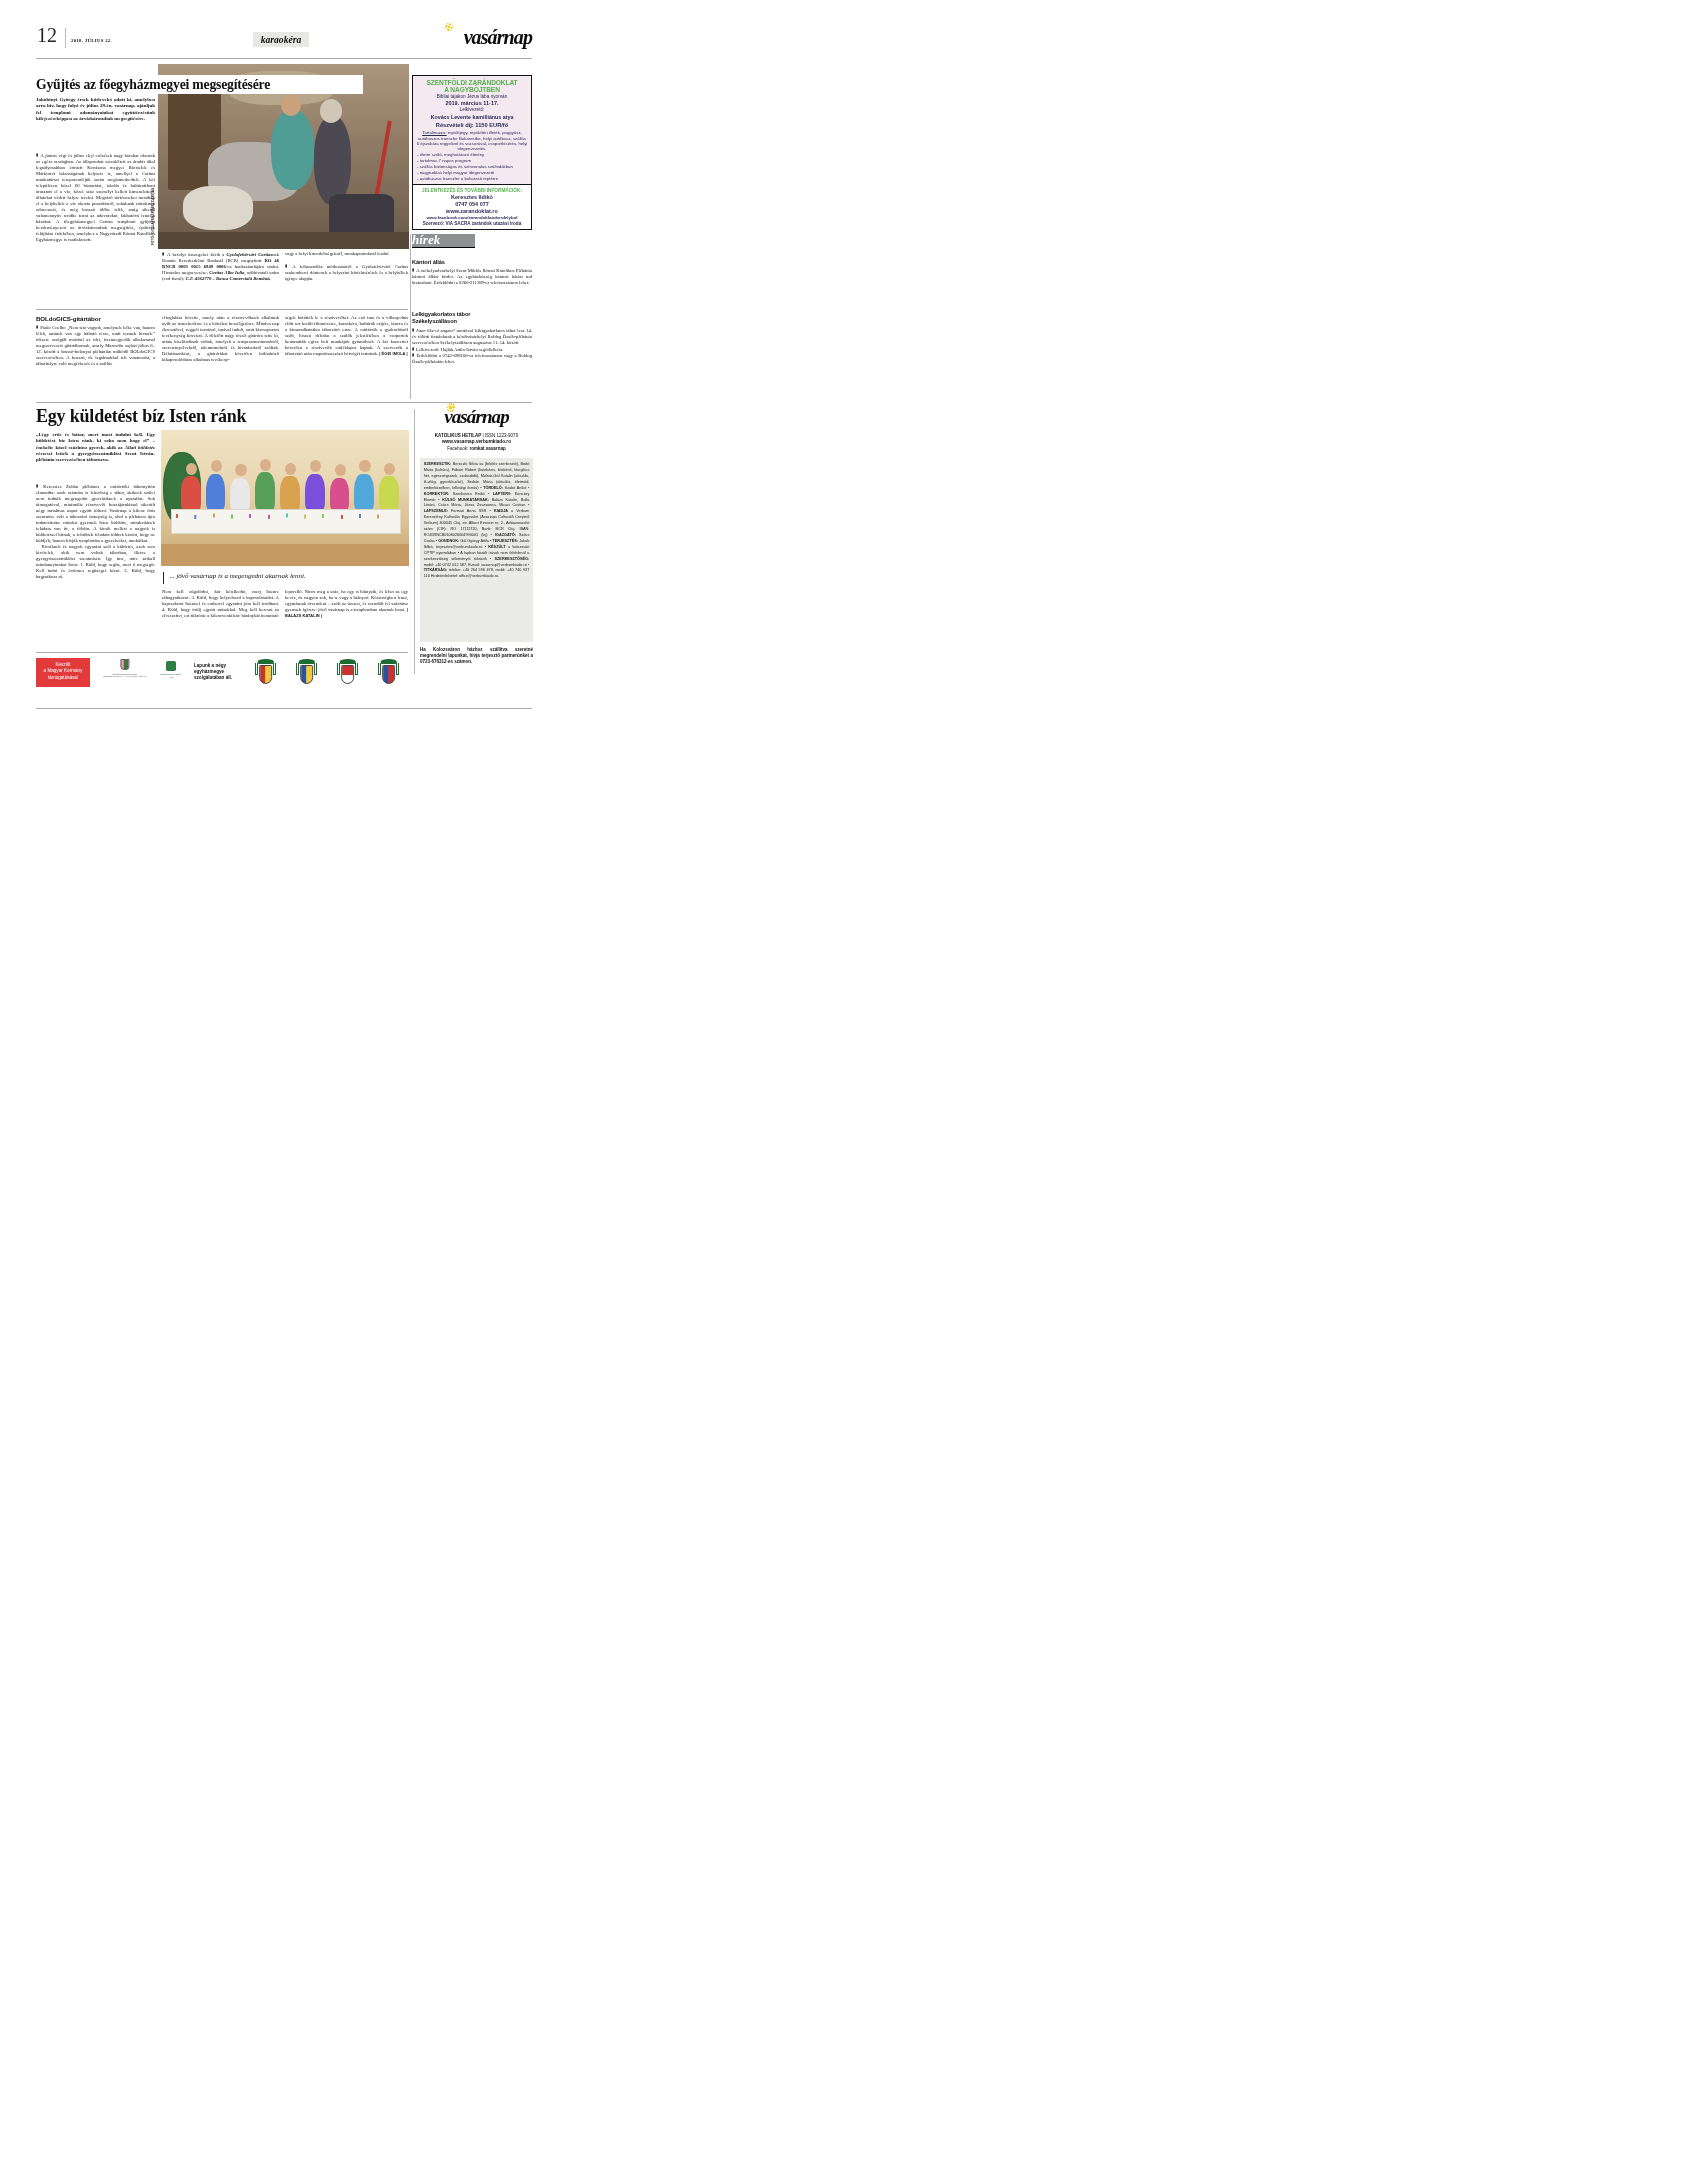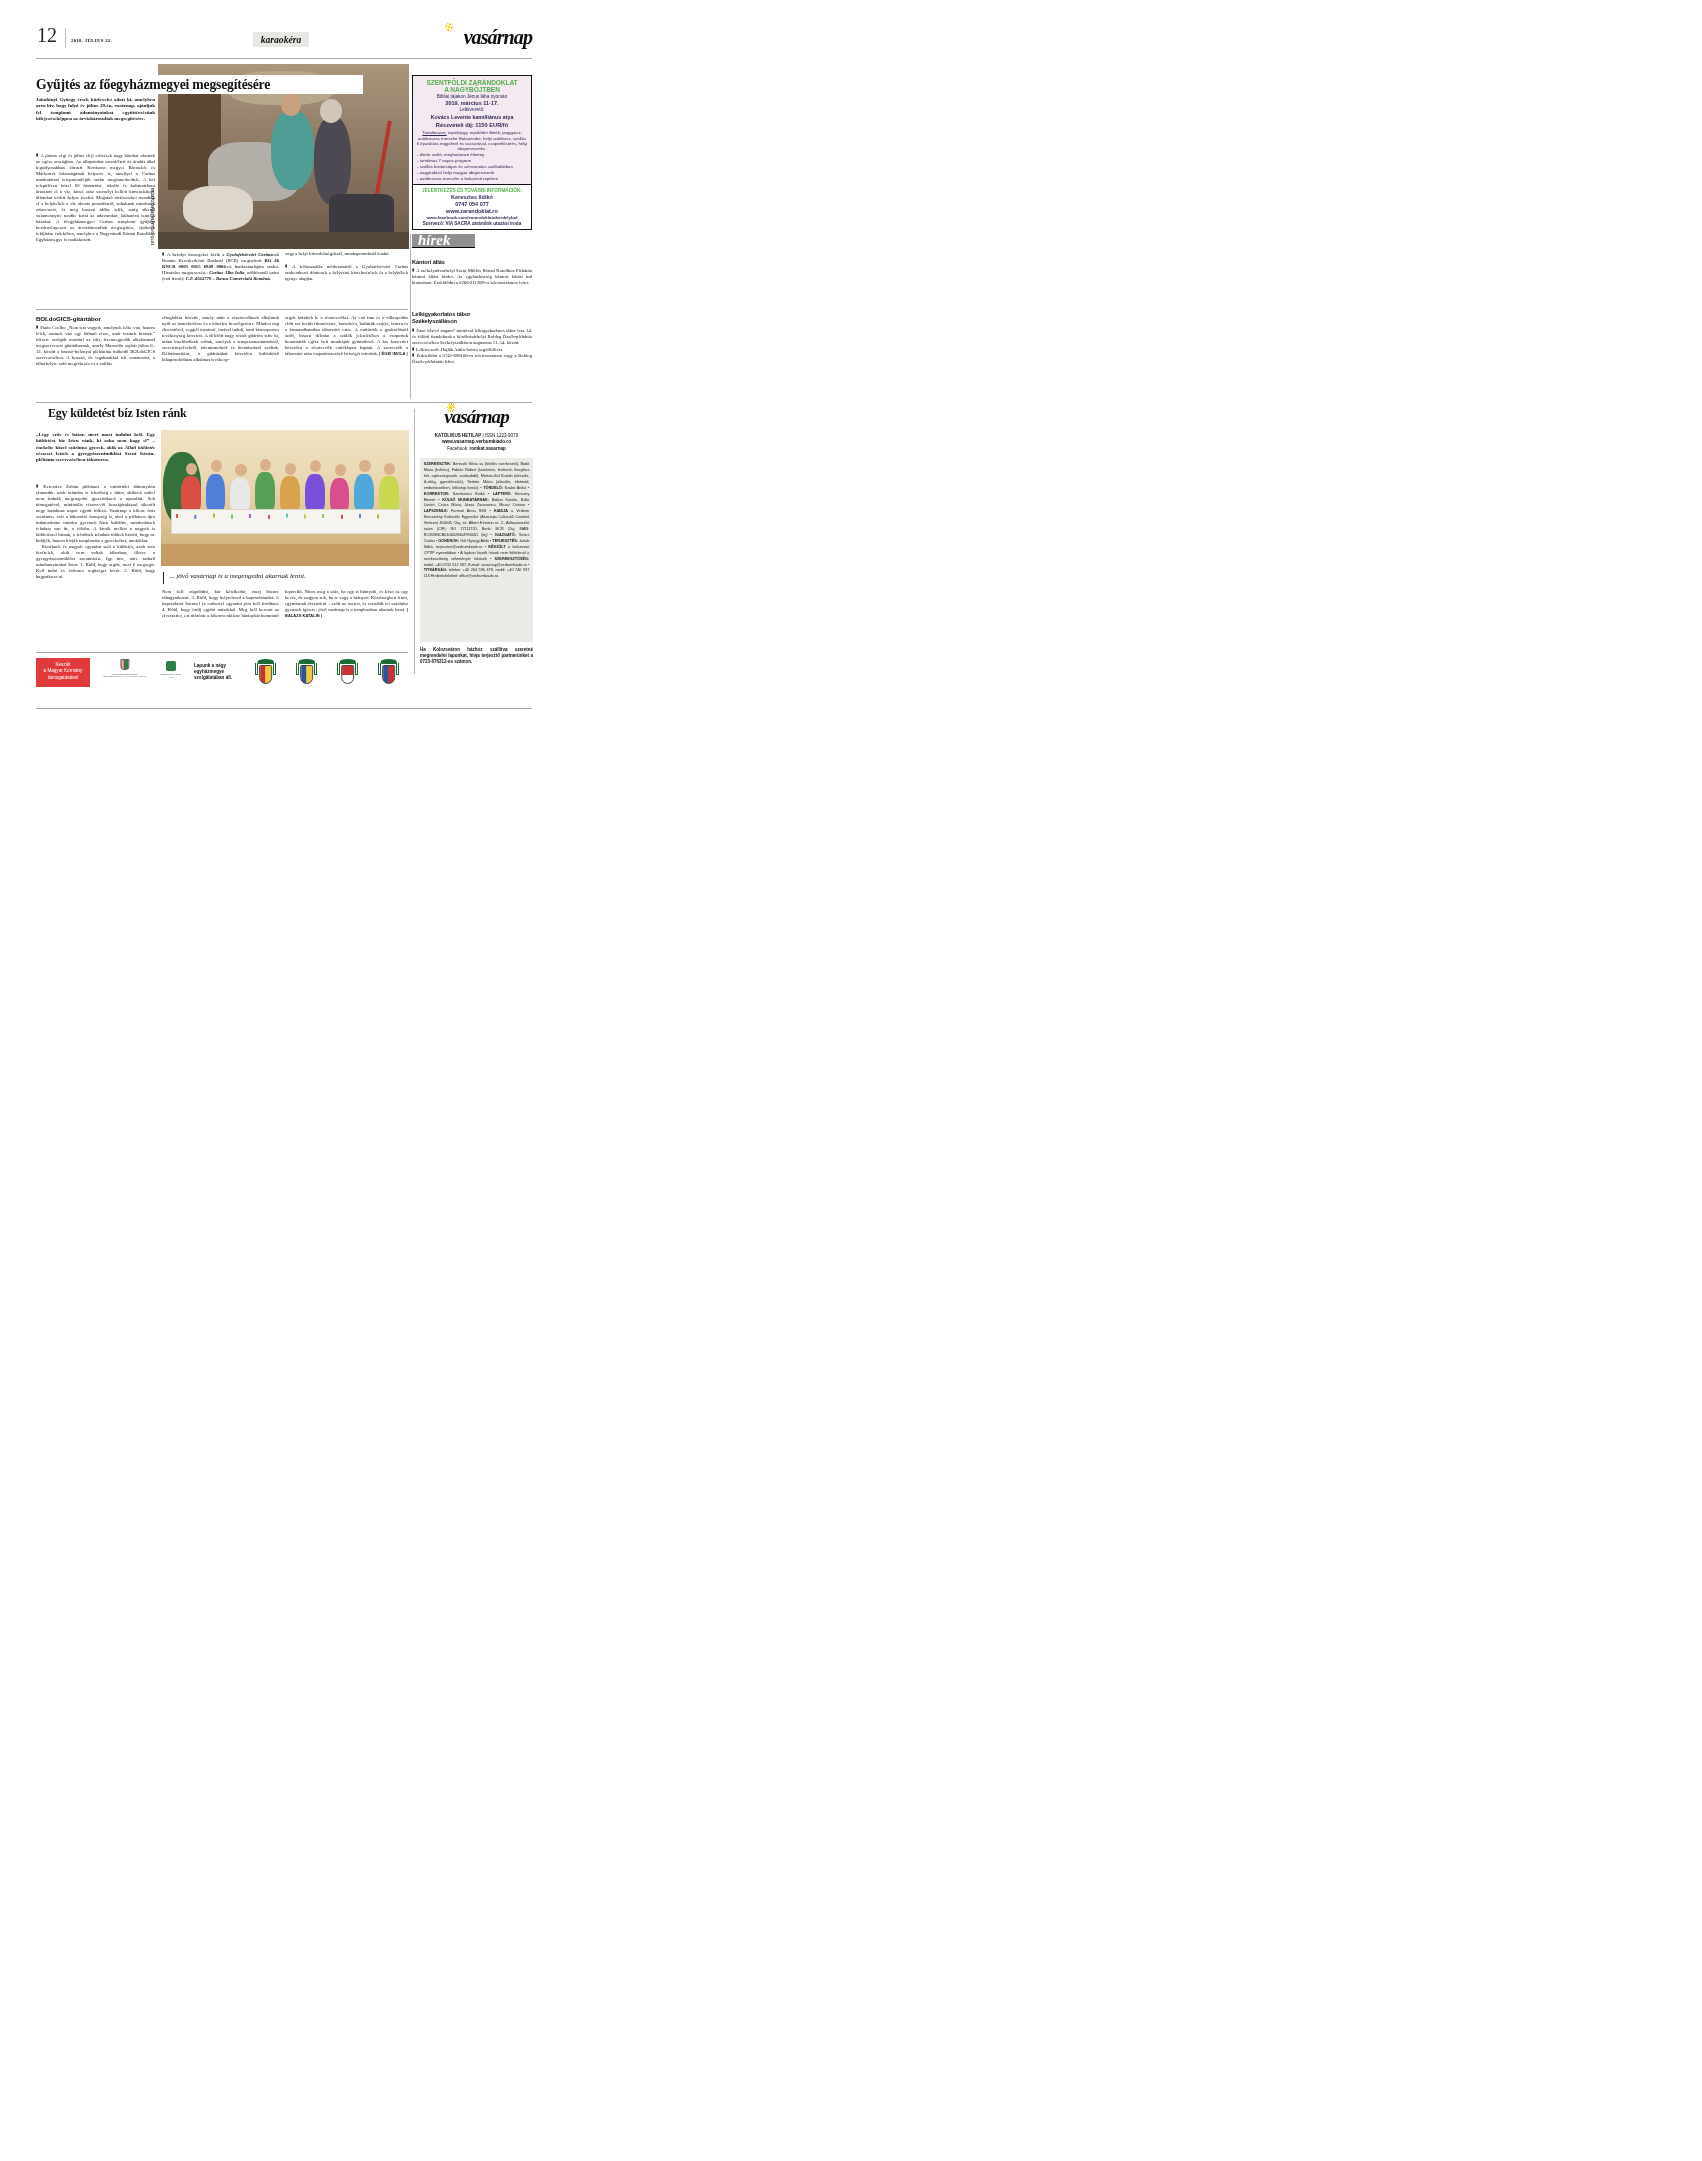--- a/index.html
+++ b/index.html
@@ -66,21 +66,21 @@
   #pb-dates{font-family:"Liberation Sans",sans-serif;font-weight:bold;font-size:5.5px;line-height:7.3px;}
   #pb-ll{font-family:"Liberation Sans",sans-serif;font-size:4.7px;line-height:6.4px;}
   #pb-l{font-family:"Liberation Sans",sans-serif;font-weight:bold;font-size:5.3px;line-height:7.3px;}
   #pb-fee{font-family:"Liberation Sans",sans-serif;font-weight:bold;font-size:5.7px;line-height:8.7px;}
   #pb-inc{font-family:"Liberation Sans",sans-serif;font-size:4.3px;line-height:5.3px;text-align:center;color:#2d2a55;padding:0.5px 3.2px 0.9px 3.2px;}
   .pb-bullet{font-family:"Liberation Sans",sans-serif;font-size:4.3px;line-height:5.8px;color:#2d2a55;text-align:left;padding-left:4.1px;}
   #pb-it{font-family:"Liberation Sans",sans-serif;font-weight:bold;font-size:4.7px;line-height:6.4px;color:#56b04c;text-align:center;}
   .pb-info{font-family:"Liberation Sans",sans-serif;font-weight:bold;text-align:center;color:#2d2a55;}
   
   #news-tab{left:412px;top:234px;width:63px;height:13.7px;background:#8f9092;border-bottom:1.4px solid #000;box-sizing:border-box;}
-  #news-tab span{font-style:italic;font-weight:bold;font-size:15px;line-height:12.4px;color:#fff;padding-left:6px;}
+  #news-tab span{font-style:italic;font-weight:bold;font-size:13px;line-height:12.4px;color:#fff;}
   
   #imprint{left:420px;top:458px;width:113px;height:184px;background:#eaeae7;box-sizing:border-box;padding:4.1px 3.7px;
      font-family:"Liberation Sans",sans-serif;font-size:3.8px;line-height:5.9px;text-align:justify;color:#1a1a1a;overflow:hidden;}
   
   #gov-box{left:36px;top:658px;width:54px;height:29px;background:#e23a3a;color:#fff;text-align:center;
      font-family:"Liberation Sans",sans-serif;font-size:4.6px;line-height:6.2px;padding-top:4.1px;box-sizing:border-box;}
   .crest{position:absolute;width:25px;height:35px;}
   .crest .hat{position:absolute;top:0.9px;left:50%;transform:translateX(-50%);width:16.5px;height:5px;border-radius:50% 50% 10% 10%;background:#1c6b33;}
   .crest .cord{position:absolute;top:4.6px;width:3.7px;height:12px;border:0.5px solid #1c6b33;border-top:none;box-sizing:border-box;}
   .crest .shield{position:absolute;top:7.3px;left:50%;transform:translateX(-50%);width:13.7px;height:19px;border:0.5px solid #444;border-radius:1.4px 1.4px 6.9px 6.9px;box-sizing:border-box;}
@@ -182,21 +182,21 @@
   <div class="vrule" style="left:410px;top:234px;width:0.5px;height:165px;"></div>
 
   <div class="rule" style="left:36px;top:309px;width:372px;height:0.5px;"></div>
   <div class="abs sec-head" style="left:36px;top:315px;font-size:6.2px;">BOLdoGICS-gitártábor</div>
   <div class="abs body-text" style="left:36px;top:324px;width:119px;height:75px;overflow:hidden;"><span class="mk">▮ </span><span>Paulo Coelho „Nem test vagyok, amelynek lelke van, hanem lélek, aminek van egy látható része, amit testnek hívnak.” idézete szolgált mottóul az idei, tizennegyedik alkalommal megszervezett gitártábornak, amely Marosfőn zajlott július 6–12. között a brassó-bolonyai plébánián működő BOLdoGICS szervezésében. A hosszú, de izgalmakkal teli vonatozást, a táborhelyre való megérkezés és a szállás</span></div>
   <div class="abs body-text" style="left:162px;top:315px;width:117px;height:84px;overflow:hidden;">elfoglalása követte, amely után a résztvevőknek alkalmuk nyílt az ismerkedésre és a kötetlen beszélgetésre. Minden nap ébresztővel, reggeli tornával, imával indult, amit kiscsoportos tevékenység követett. A délelőtt nagy részét gitáróra tette ki, utána kiselőadások voltak, amelyek a temperamentumokról, szeretetnyelvekről, talentumokról és hivatásokról szóltak. Délutánonként, a gitárórákat követően különböző kikapcsolódásra alkalmas tevékeny-</div>
   <div class="abs body-text" style="left:285px;top:315px;width:123px;height:84px;overflow:hidden;"><span>ségek kötötték le a résztvevőket. Az esti ima és a villanyoltás előtt sor került filmnézésre, karaokéra, kultúrák estjére, táncra és a kimaradhatatlan táborzáró estre. A csütörtök a gyakorlásról szólt, hiszen délután a szülők jelenlétében a csoportok bemutatták egész heti munkájuk gyümölcsét. A kis koncertet követően a résztvevők emléklapot kaptak. A szervezők a táborzáró után csapatösszerázó hétvégét tartottak. </span><span class="au">| ÉGEI IMOLA |</span></div>
 
   <div class="rule" style="left:36px;top:402px;width:496px;height:0.5px;"></div>
 
-  <div class="abs" style="left:48px;top:406px;font-size:12px;font-weight:bold;letter-spacing:-0.2px;">Egy küldetést bíz Isten ránk</div>
+  <div class="abs" style="left:36px;top:406px;font-size:18px;font-weight:bold;letter-spacing:-0.2px;">Egy küldetést bíz Isten ránk</div>
   <div class="abs lead-text" style="left:36px;top:432px;width:119px;height:49px;overflow:hidden;"><span>„Légy erős és bátor, mert most indulni kell. Egy küldetést bíz Isten ránk, ki soha nem hagy el” – énekelte közel százhúsz gyerek, akik az </span><span class="i">Állati küldetés</span><span> részesei lettek a gyergyószentmiklósi Szent István-plébánia szervezésében táborozva.</span></div>
   <div class="abs" style="left:36px;top:483px;width:119px;height:164px;overflow:hidden;">
     <div class="body-text"><span class="mk">▮ </span><span>Keresztes Zoltán plébános a csütörtöki tábornyitón elmondta: azok számára is lehetőség e tábor, akiknek szülei nem tudnák megengedni gyereküknek a nyaralást. Sok támogatóval, minimális résztvevői hozzájárulással sikerült négy tartalmas napot együtt tölteni. Vasárnap a kilenc órás szentmise volt a táborzáró ünnepség is, ahol a plébános újra tudatosította: minden gyermek Isten küldötte, mindenkinek feladata van itt, a földön. A kicsik mellett a nagyok is küldetéssel bírnak, a felnőttek feladata többek között, hogy ne küldjék, hanem hívják templomba a gyerekeiket, unokáikat.</span></div>
     <div class="body-text" style="text-indent:5.5px;">Kicsiknek és nagyok egyaránt szól a küldetés, azok sem kivételek, akik nem voltak táborban, illetve a gyergyószentmiklósi szentmisén. Így íme, mire sarkall mindannyiunkat Isten: 1. Küld, hogy segíts, mert ő megsegít. Kell tudni és érdemes segítséget kérni. 2. Küld, hogy hagyatkozz rá.</div>
   </div>
 
   <div class="ph" id="photo2">
     <div class="ps p2plant"></div>
     <div class="ps kid" style="left:8%;top:34%;width:8%;height:26%;background:#d94f43;"></div>
     <div class="ps khead" style="left:10%;top:24%;width:4.5%;height:9%;"></div>

